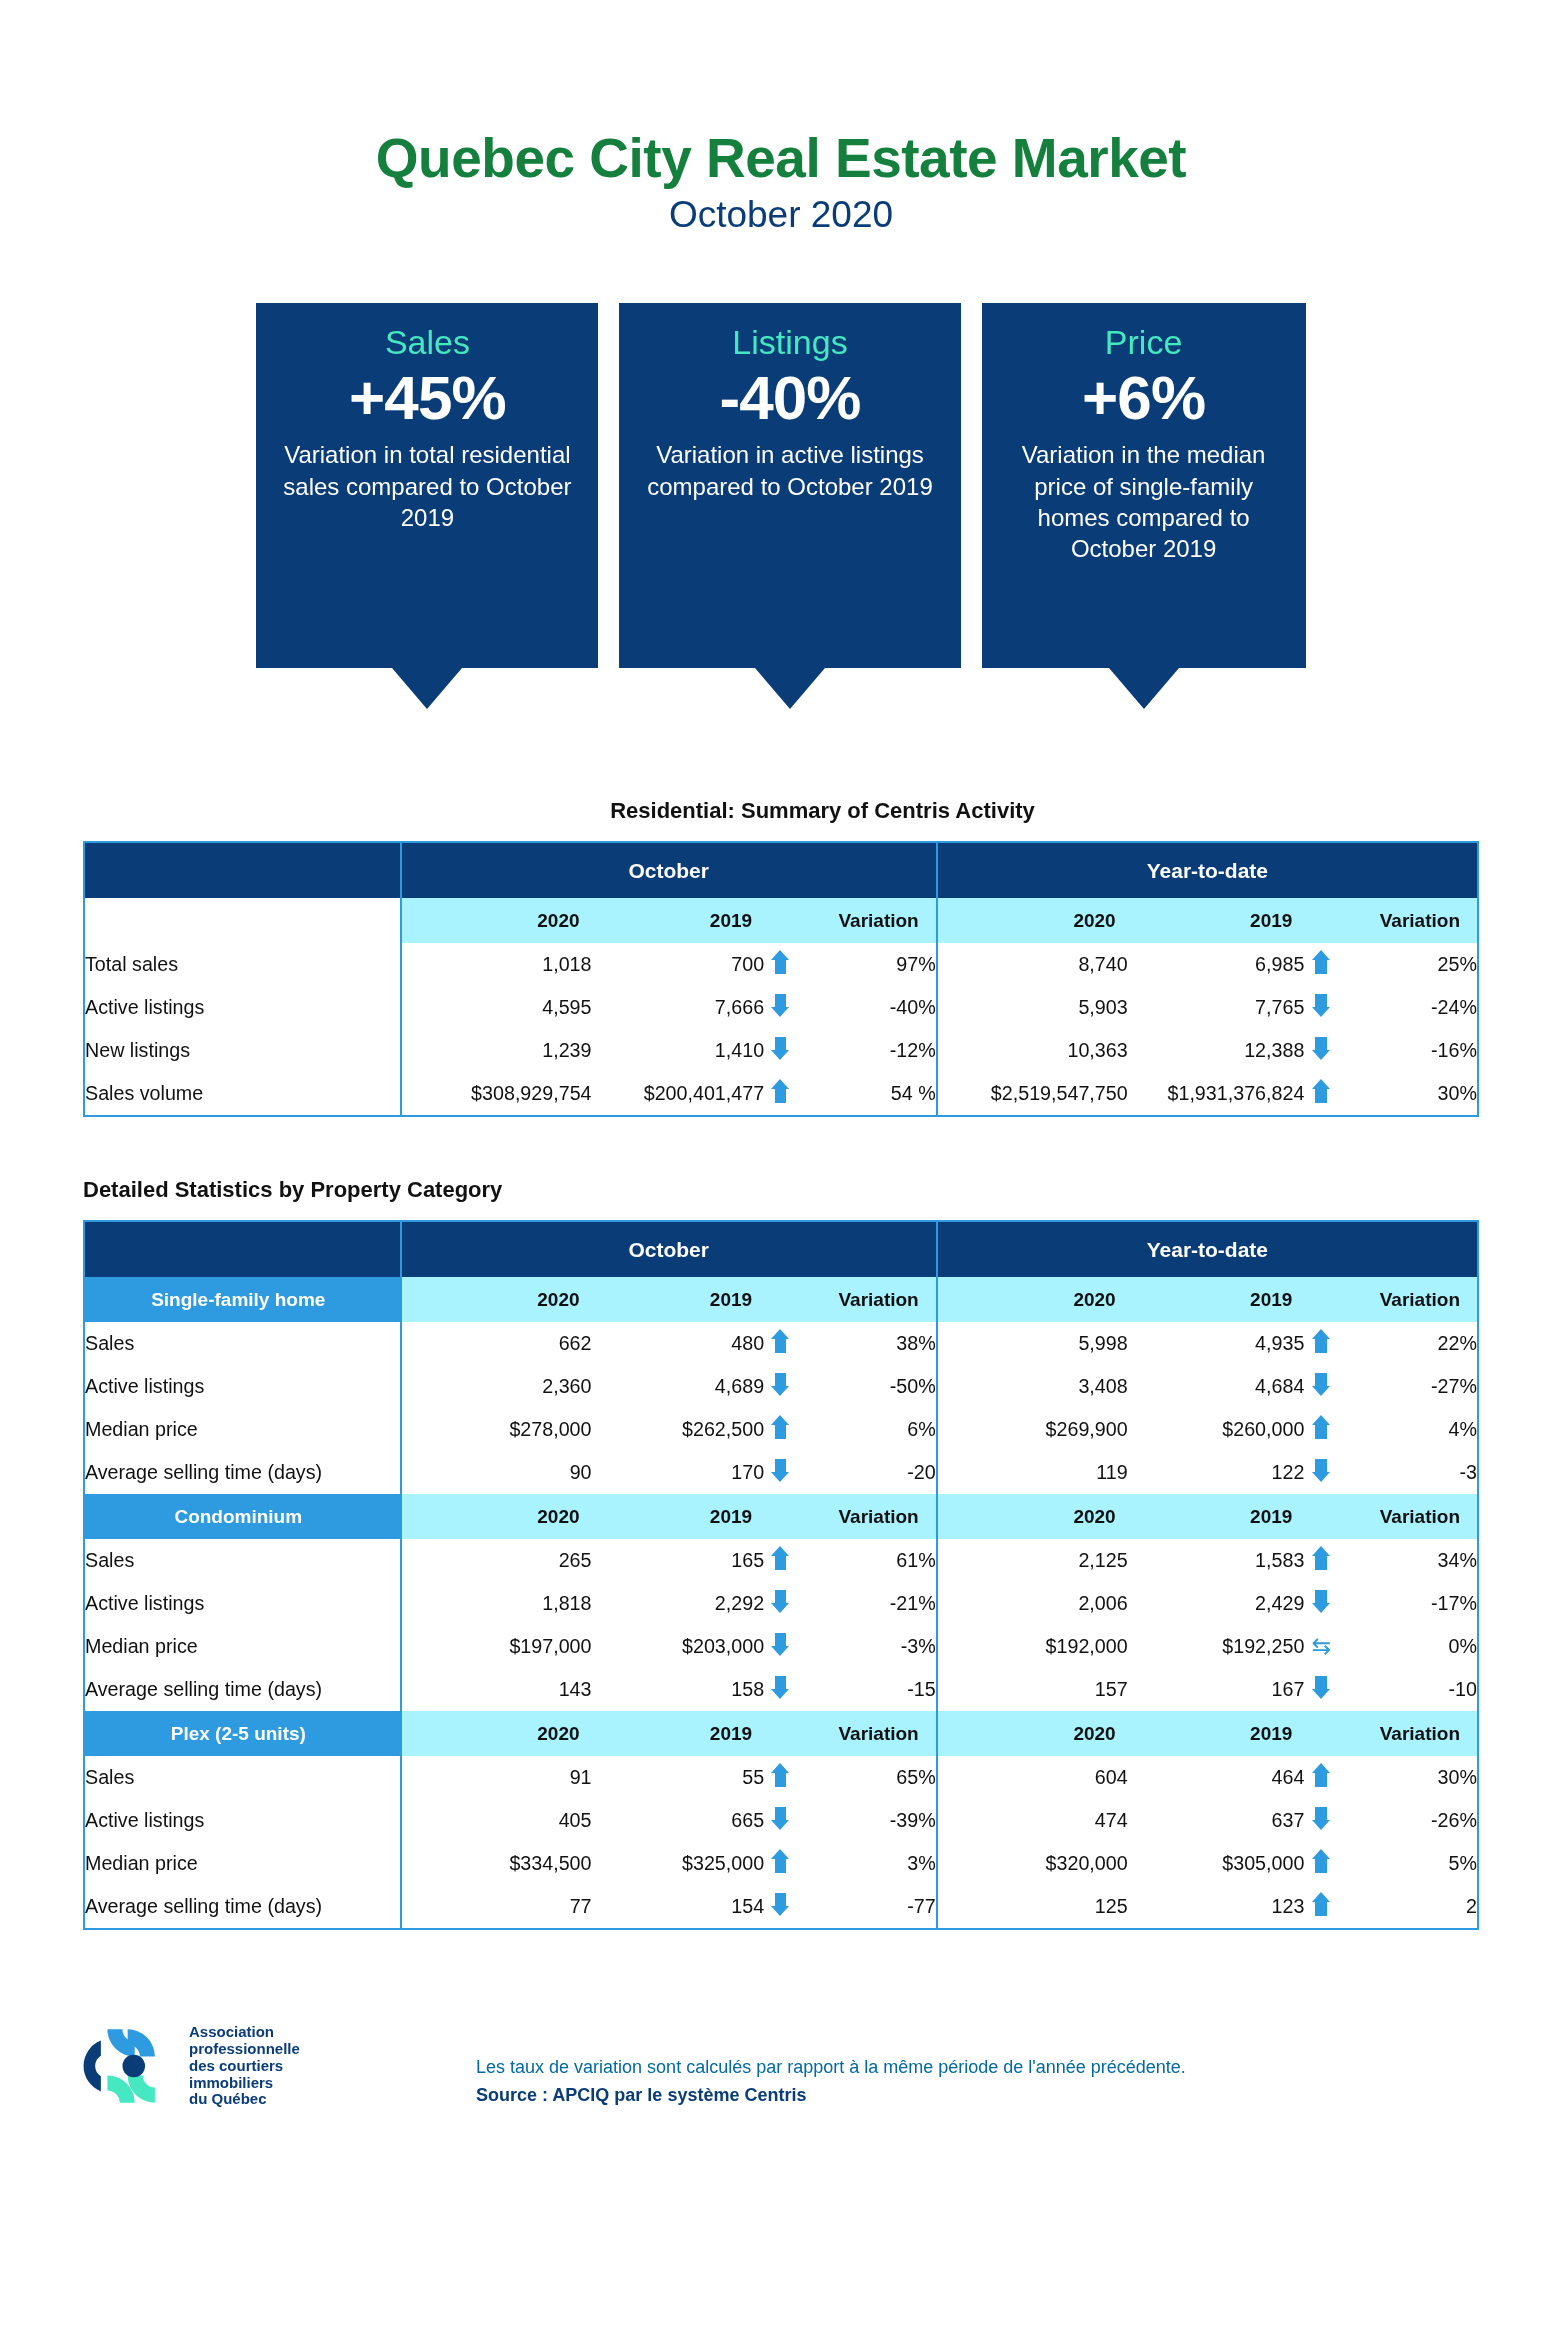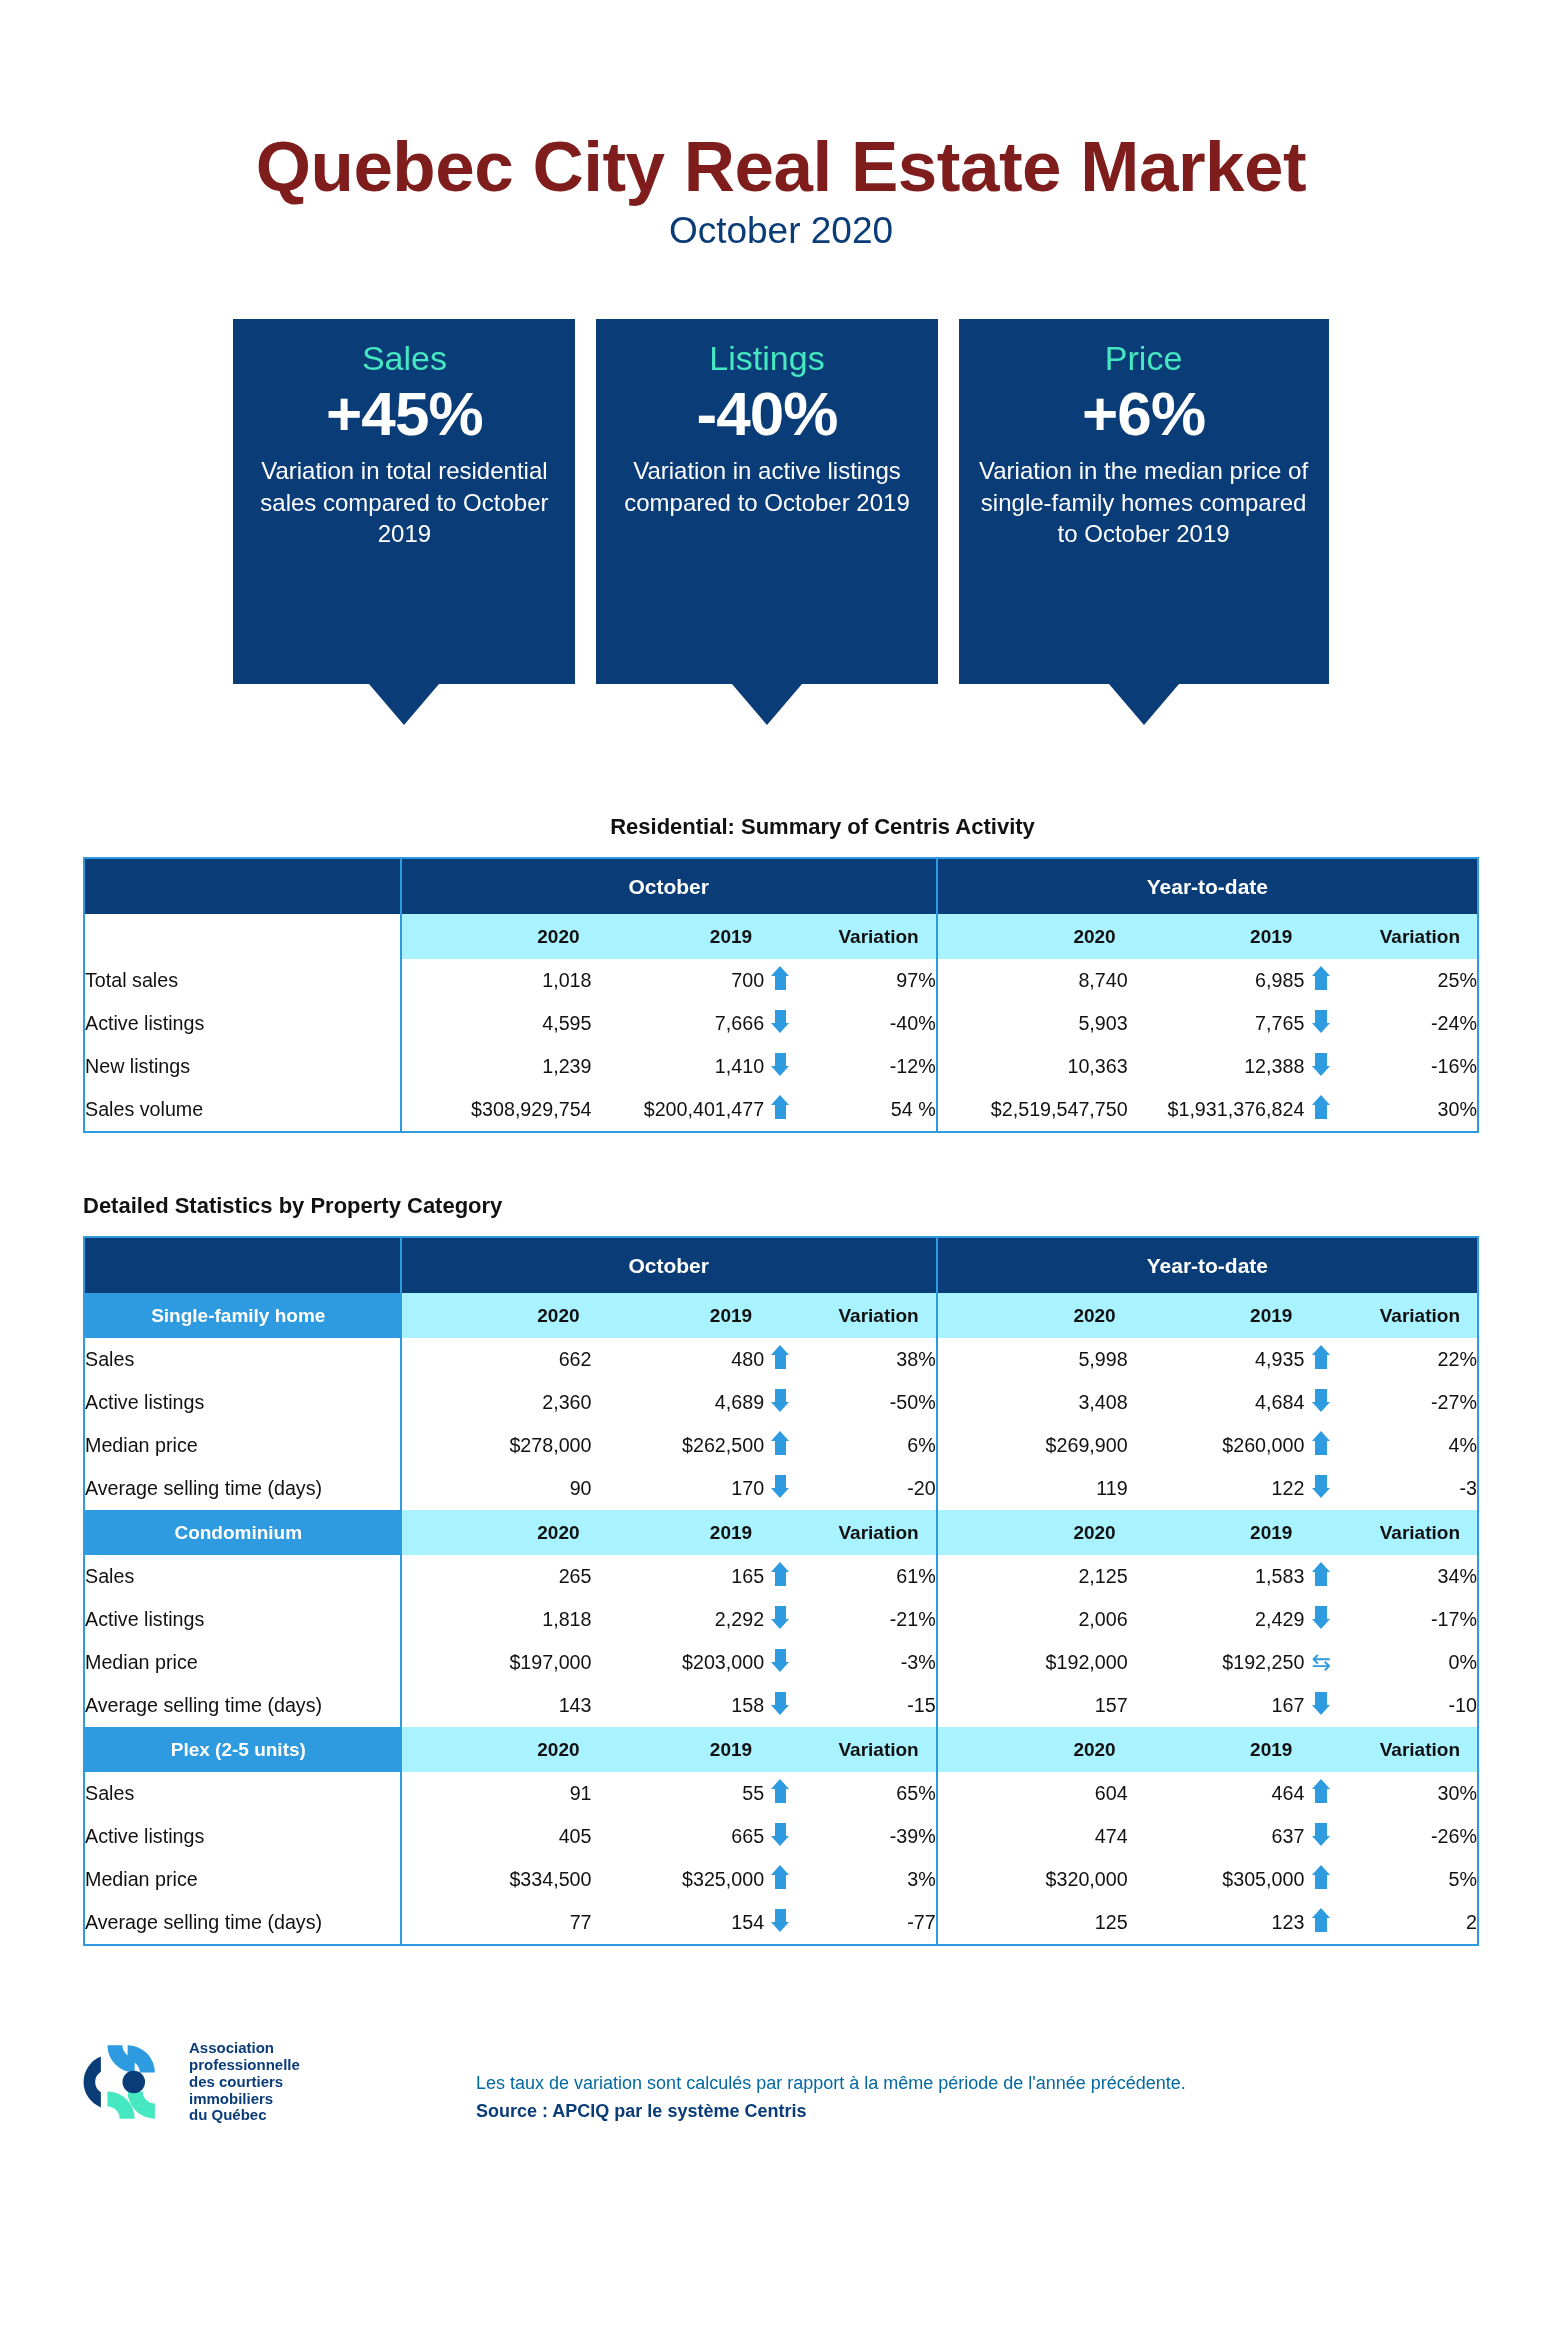--- a/index.html
+++ b/index.html
@@ -13,23 +13,23 @@
     position: relative;
     width: 1562px;
     height: 2342px;
     padding: 0;
     overflow: hidden;
   }
 
   
   .title-block { text-align: center; padding-top: 131px; }
   .main-title {
-    font-size: 71px;
-    font-weight: bold;
-    color: #7f1d1d;
+    font-size: 55px;
+    font-weight: bold;
+    color: #15803d;
     letter-spacing: -0.5px;
     line-height: 1.0;
   }
   .sub-title {
     font-size: 37px;
     color: #0A3C78;
     margin-top: 10.3px;
     line-height: 1.0;
   }
 
@@ -42,21 +42,21 @@
   }
   .card-wrap { position: relative; }
   .card {
     width: 342px;
     min-height: 365px;
     background: #0A3C78;
     padding: 21.5px 16px 19px 16px;
     text-align: center;
     color: #ffffff;
   }
-  .card.wide { width: 370px; }
+  .card.wide { width: 324px; }
   .card-label {
     font-size: 34px;
     color: #45E8C0;
     line-height: 1.0;
     margin-bottom: 8.4px;
   }
   .card-value {
     font-size: 62px;
     font-weight: bold;
     line-height: 1.0;

